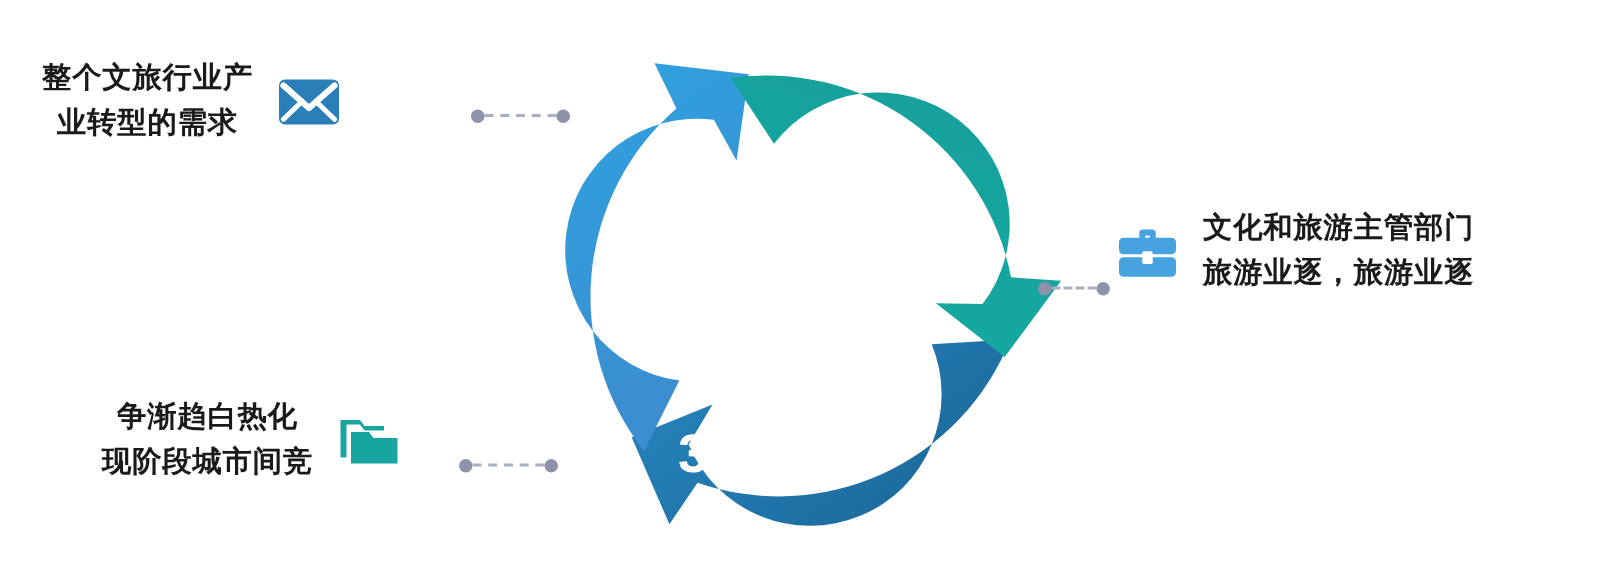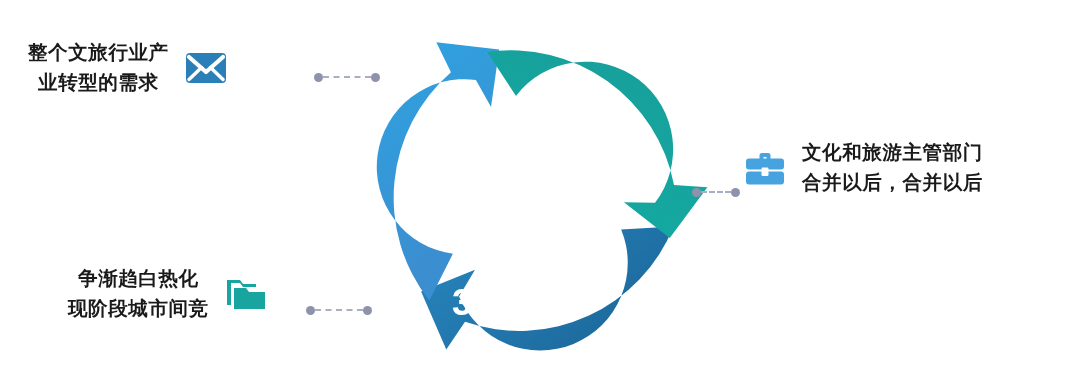--- a/index.html
+++ b/index.html
@@ -187,21 +187,21 @@
     <div class="icon-box">
       <svg width="46" height="46" viewBox="0 0 46 46">
         <path d="M 17.5 10.5 a 2.5 2.5 0 0 1 2.5 -2.5 h 6 a 2.5 2.5 0 0 1 2.5 2.5 v 3.5 h -4 v -2 h -3 v 2 h -4 z" fill="#46a3e0"></path>
         <rect x="4" y="13.5" width="38" height="11" rx="3" ry="3" fill="#46a3e0"></rect>
         <rect x="4" y="26.5" width="38" height="13" rx="3" ry="3" fill="#46a3e0"></rect>
         <rect x="19.5" y="22.5" width="7" height="8.5" rx="1.2" ry="1.2" fill="#ffffff"></rect>
       </svg>
     </div>
     <div class="label-text">
       <span class="ln">文化和旅游主管部门</span>
-      <span class="ln">合并以后，合并以后</span>
+      <span class="ln">旅游业逐，旅游业逐</span>
     </div>
   </div>
 
   <div class="connector" id="conn-2">
     <span class="conn-dot"></span>
     <span class="conn-line"></span>
     <span class="conn-dot"></span>
   </div>
 
   <div class="label-block label-left" id="label-3">

